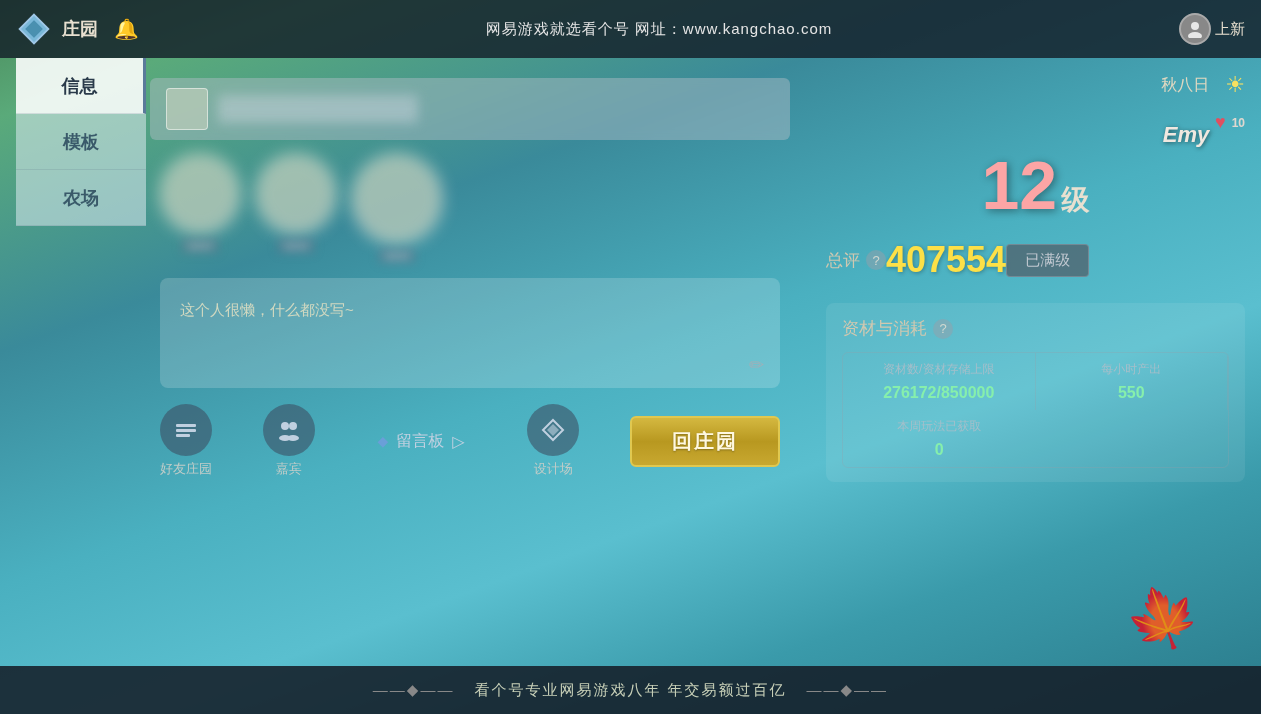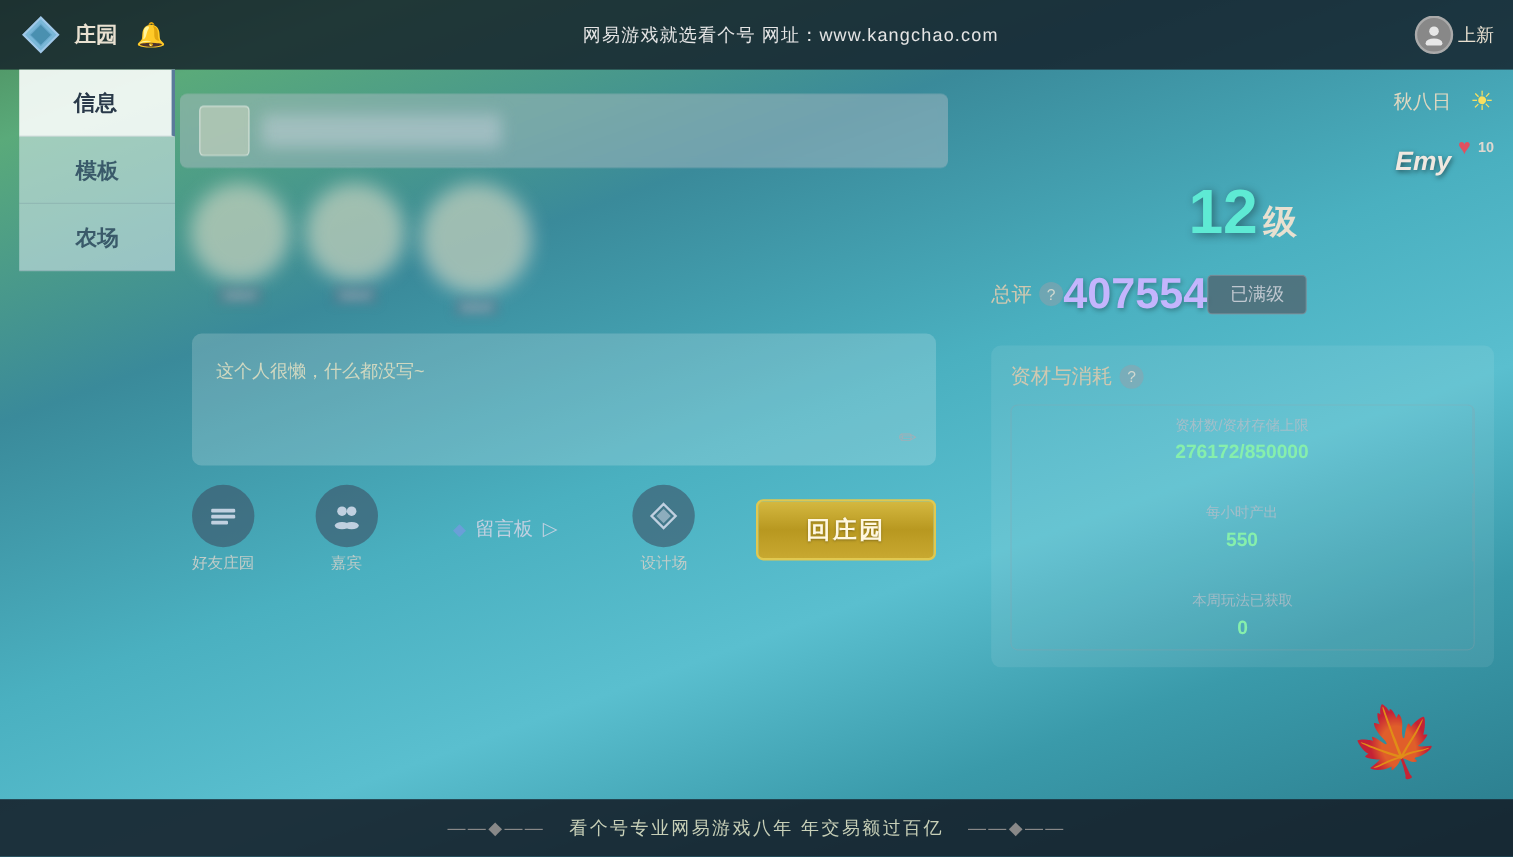--- a/index.html
+++ b/index.html
@@ -357,23 +357,23 @@
     .heart-icon { color: #e05060; font-size: 18px; }
     .heart-count { color: #e0d8d0; font-size: 12px; font-weight: bold; }
 
     
     .level-display {
       text-align: center;
       margin-top: 4px;
     }
 
     .level-number {
-      font-size: 52px;
-      font-weight: bold;
-      color: #5eead4;
+      font-size: 68px;
+      font-weight: bold;
+      color: #fca5a5;
       text-shadow: 2px 2px 8px rgba(0,0,0,0.4);
       line-height: 1;
     }
 
     .level-suffix {
       font-size: 28px;
       color: #e8e0d0;
       font-weight: bold;
     }
 
@@ -401,21 +401,21 @@
       display: flex;
       align-items: center;
       justify-content: center;
       font-size: 13px;
       color: #d0d8d0;
     }
 
     .rating-value {
       font-size: 36px;
       font-weight: bold;
-      color: #c4b5fd;
+      color: #fde047;
       text-shadow: 1px 1px 4px rgba(0,0,0,0.3);
     }
 
     .max-level-badge {
       background: rgba(80,90,100,0.7);
       border: 1px solid rgba(150,160,170,0.5);
       border-radius: 4px;
       color: #c0c8d0;
       font-size: 15px;
       padding: 6px 18px;
@@ -433,22 +433,22 @@
       display: flex;
       align-items: center;
       gap: 6px;
       color: #d0c8b0;
       font-size: 17px;
       margin-bottom: 12px;
     }
 
     .resources-grid {
       display: grid;
-      grid-template-columns: 1fr;
-      gap: 16px;
+      grid-template-columns: 1fr 1fr;
+      gap: 0;
       border: 1px solid rgba(150,160,170,0.3);
       border-radius: 6px;
       overflow: hidden;
     }
 
     .resource-cell {
       padding: 8px 10px;
       border-right: 1px solid rgba(150,160,170,0.3);
       text-align: center;
     }

